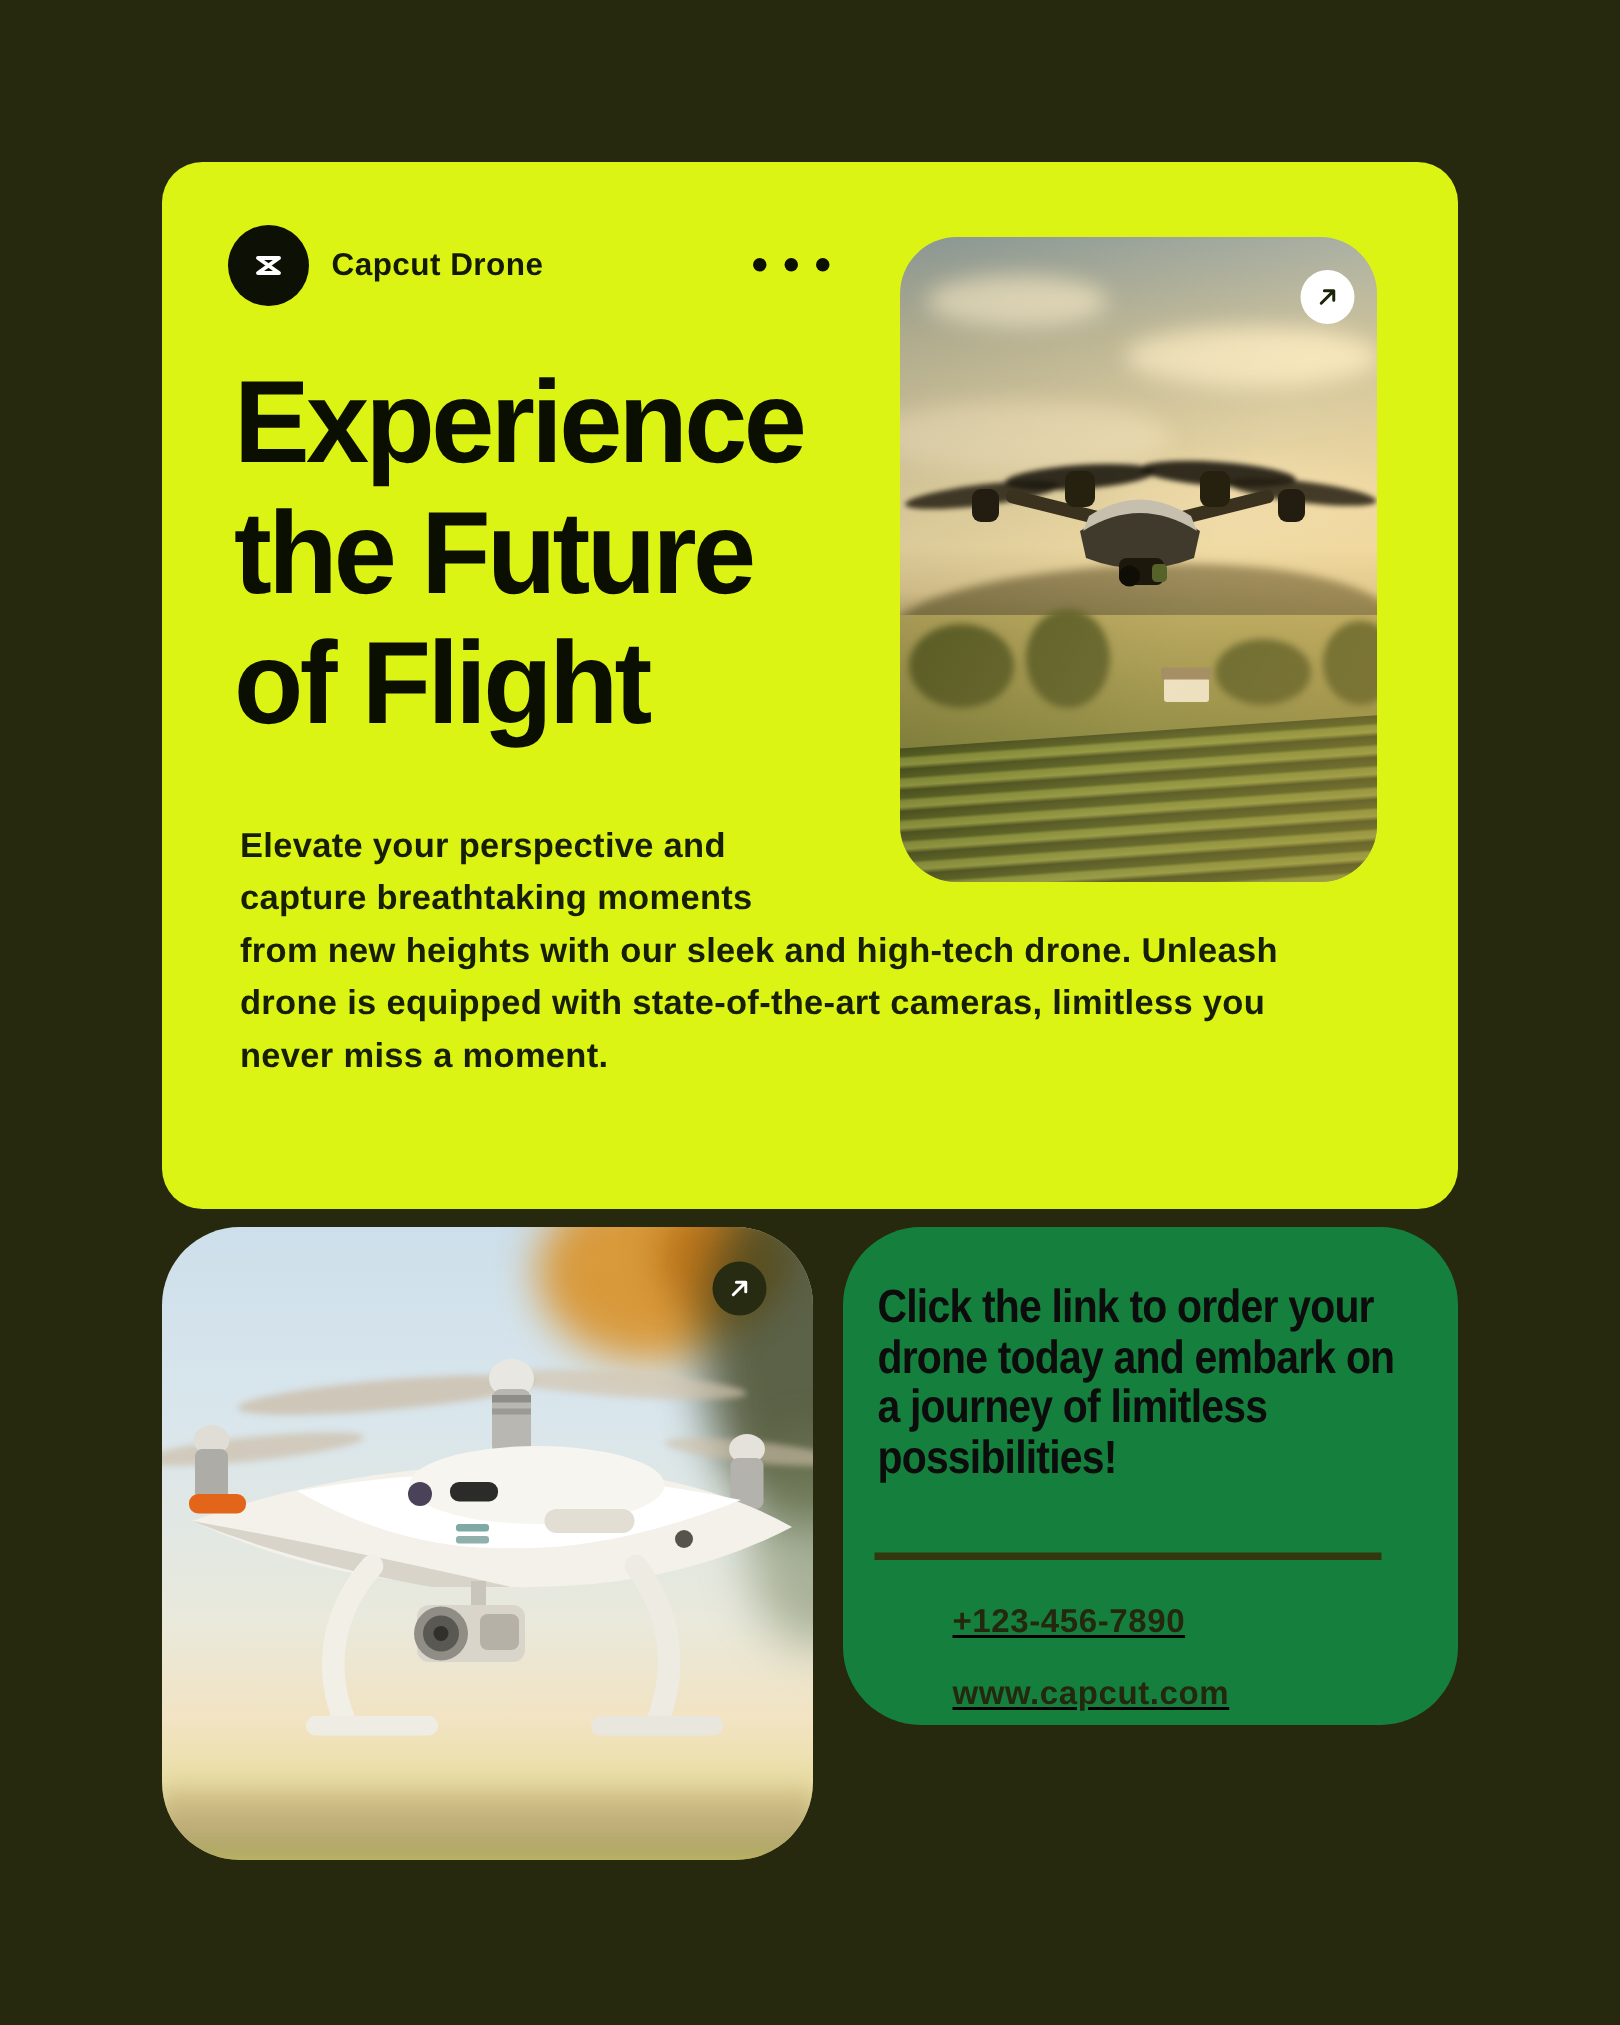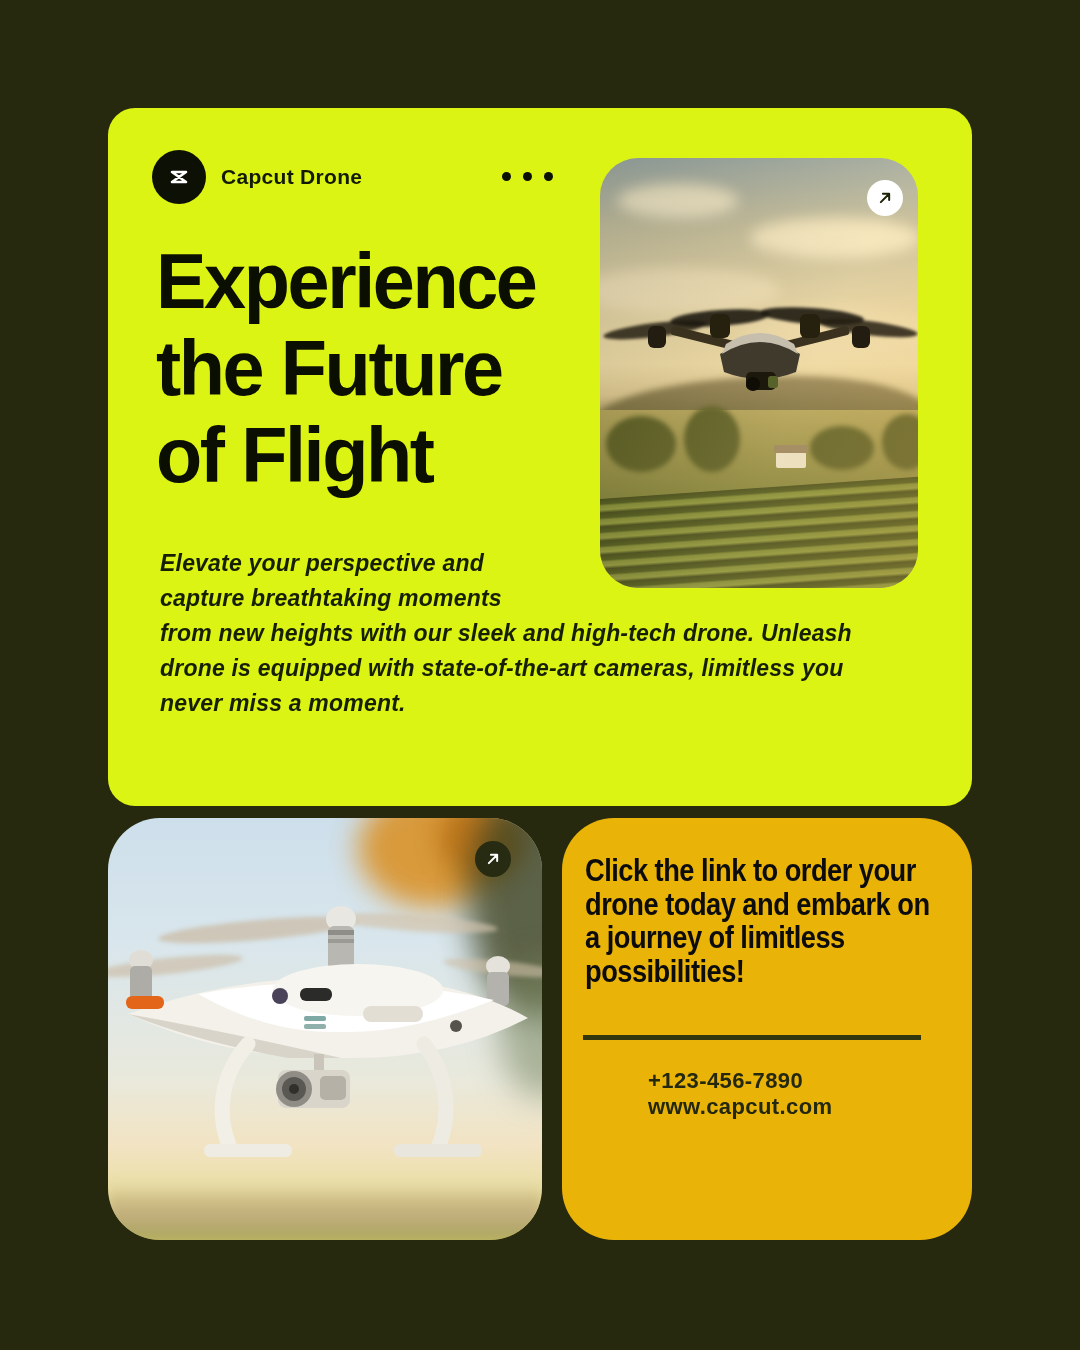--- a/index.html
+++ b/index.html
@@ -24,21 +24,21 @@
     position:absolute;left:48px;top:130px;color:#0b0f02;
     font-size:78px;line-height:87px;font-weight:700;letter-spacing:-2.5px;
     transform:scaleX(.97);transform-origin:left top;
   }
   .h-line{white-space:nowrap;}
 
   .hero-body{
     position:absolute;left:52px;top:438px;color:#171f03;
     font-size:23px;line-height:35px;font-weight:600;letter-spacing:.2px;
   }
-  .b-line{white-space:nowrap;font-style:italic;}
+  .b-line{white-space:nowrap;}
 
   
   .photo{position:absolute;overflow:hidden;}
   .layer{position:absolute;}
   .link-btn{
     position:absolute;width:36px;height:36px;border-radius:50%;
     display:flex;align-items:center;justify-content:center;cursor:pointer;z-index:9;
   }
   .link-btn.light{background:#ffffff;}
   .link-btn.dark{background:#272b11;}
@@ -62,30 +62,30 @@
 
   
   .gallery-photo{left:108px;top:818px;width:434px;height:422px;border-radius:52px;
     background:linear-gradient(180deg,#cddfeb 0%,#d9e6ec 30%,#e9e9dc 62%,#f2e3c2 78%,#eadfa5 88%,#cfc66e 97%,#c5bd62 100%);}
   .blob{border-radius:50%;}
   .groundblur{left:0;bottom:0;width:434px;height:58px;filter:blur(6px);
     background:linear-gradient(180deg,rgba(203,185,138,0),#c3af7f 55%,#a8a35c 100%);}
 
   
   .cta{
-    position:absolute;left:562px;top:818px;width:410px;height:422px;
-    background:#eab308;border-radius:52px;
+    position:absolute;left:562px;top:818px;width:410px;height:332px;
+    background:#15803d;border-radius:52px;
   }
   .cta-heading{
     position:absolute;left:23px;top:36px;color:#0c0c0c;
     font-size:31px;line-height:33.5px;font-weight:700;letter-spacing:-.6px;
     transform:scaleX(.88);transform-origin:left top;
   }
   .cta-divider{position:absolute;left:21px;top:217px;width:338px;height:5px;background:#32370d;}
-  .contact{position:absolute;left:86px;top:250px;display:flex;flex-direction:column;}
+  .contact{position:absolute;left:73px;top:250px;display:flex;flex-direction:column;gap:22px;text-decoration:underline;}
   .contact-row{font-size:22px;font-weight:600;color:#23280e;letter-spacing:.4px;white-space:nowrap;}
 </style>
 </head>
 <body>
 
 <div class="hero">
 
   <div class="brand">
     <div class="brand-logo">
       <svg width="32" height="32" viewBox="0 0 32 32">

